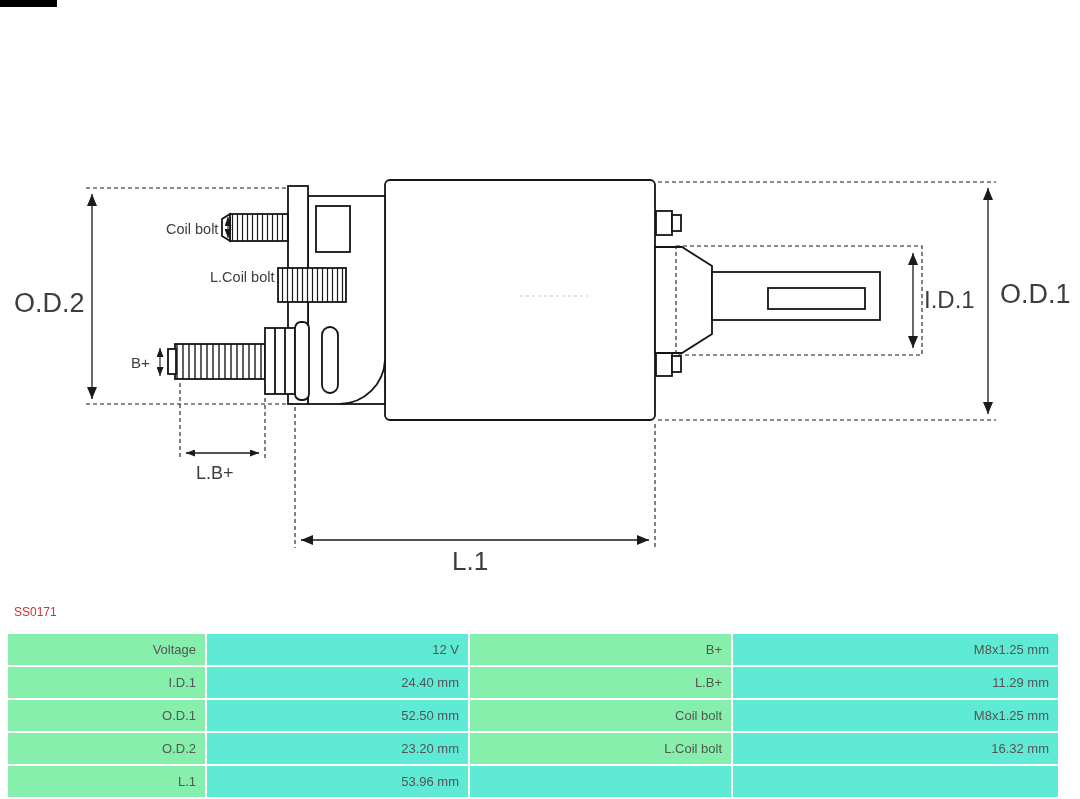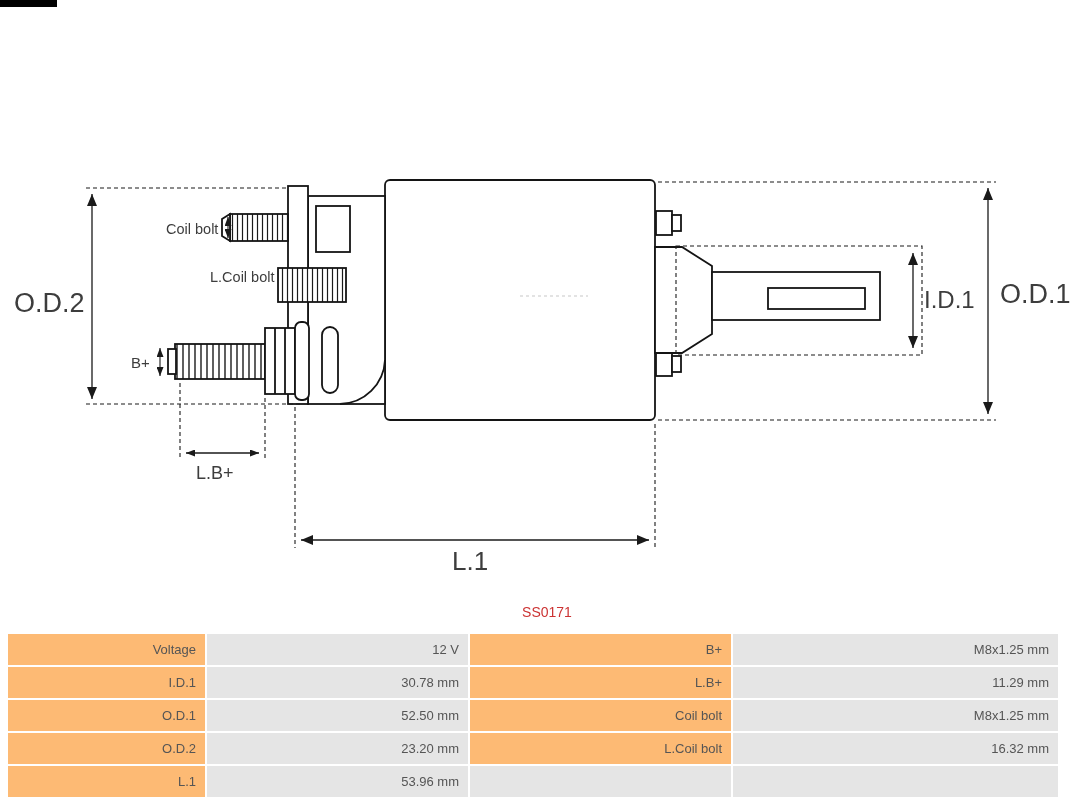--- a/index.html
+++ b/index.html
@@ -1,27 +1,27 @@
 <!DOCTYPE html>
 <html><head>
 <meta charset="utf-8">
 <style>
   html,body{margin:0;padding:0;background:#fff;}
   body{width:1080px;height:799px;overflow:hidden;position:relative;
        font-family:"Liberation Sans",sans-serif;}
   .top-artifact{position:absolute;left:0;top:0;width:57px;height:7px;background:#000;}
   svg text{font-family:"Liberation Sans",sans-serif;fill:#3d3d3d;}
-  .product{color:#cc3333;font-size:14px;margin:6px 0 0 14px;height:20px;line-height:20px;text-align:center;}
+  .product{color:#cc3333;font-size:12px;margin:6px 0 0 14px;height:20px;line-height:20px;}
   .spec-table{display:grid;grid-template-columns:197px 261px 261px 325px;
               gap:2px;width:1050px;margin:12px 0 0 8px;}
   .spec-row{display:contents;}
   .cell{height:31px;line-height:31px;padding-right:9px;box-sizing:border-box;
         text-align:right;font-size:13px;color:#555;overflow:hidden;}
-  .label{background:#fdba74;}
-  .value{background:#e5e5e5;}
+  .label{background:#86efac;}
+  .value{background:#5eead4;}
 </style>
 </head>
 <body>
 
 
 
 <div class="top-artifact"></div>
 
 <svg width="1080" height="592" viewBox="0 0 1080 592">
   <defs>
@@ -107,21 +107,21 @@
 
 <div class="spec-table">
   <div class="spec-row">
     <div class="cell label">Voltage</div>
     <div class="cell value">12 V</div>
     <div class="cell label">B+</div>
     <div class="cell value">M8x1.25 mm</div>
   </div>
   <div class="spec-row">
     <div class="cell label">I.D.1</div>
-    <div class="cell value">30.78 mm</div>
+    <div class="cell value">24.40 mm</div>
     <div class="cell label">L.B+</div>
     <div class="cell value">11.29 mm</div>
   </div>
   <div class="spec-row">
     <div class="cell label">O.D.1</div>
     <div class="cell value">52.50 mm</div>
     <div class="cell label">Coil bolt</div>
     <div class="cell value">M8x1.25 mm</div>
   </div>
   <div class="spec-row">

